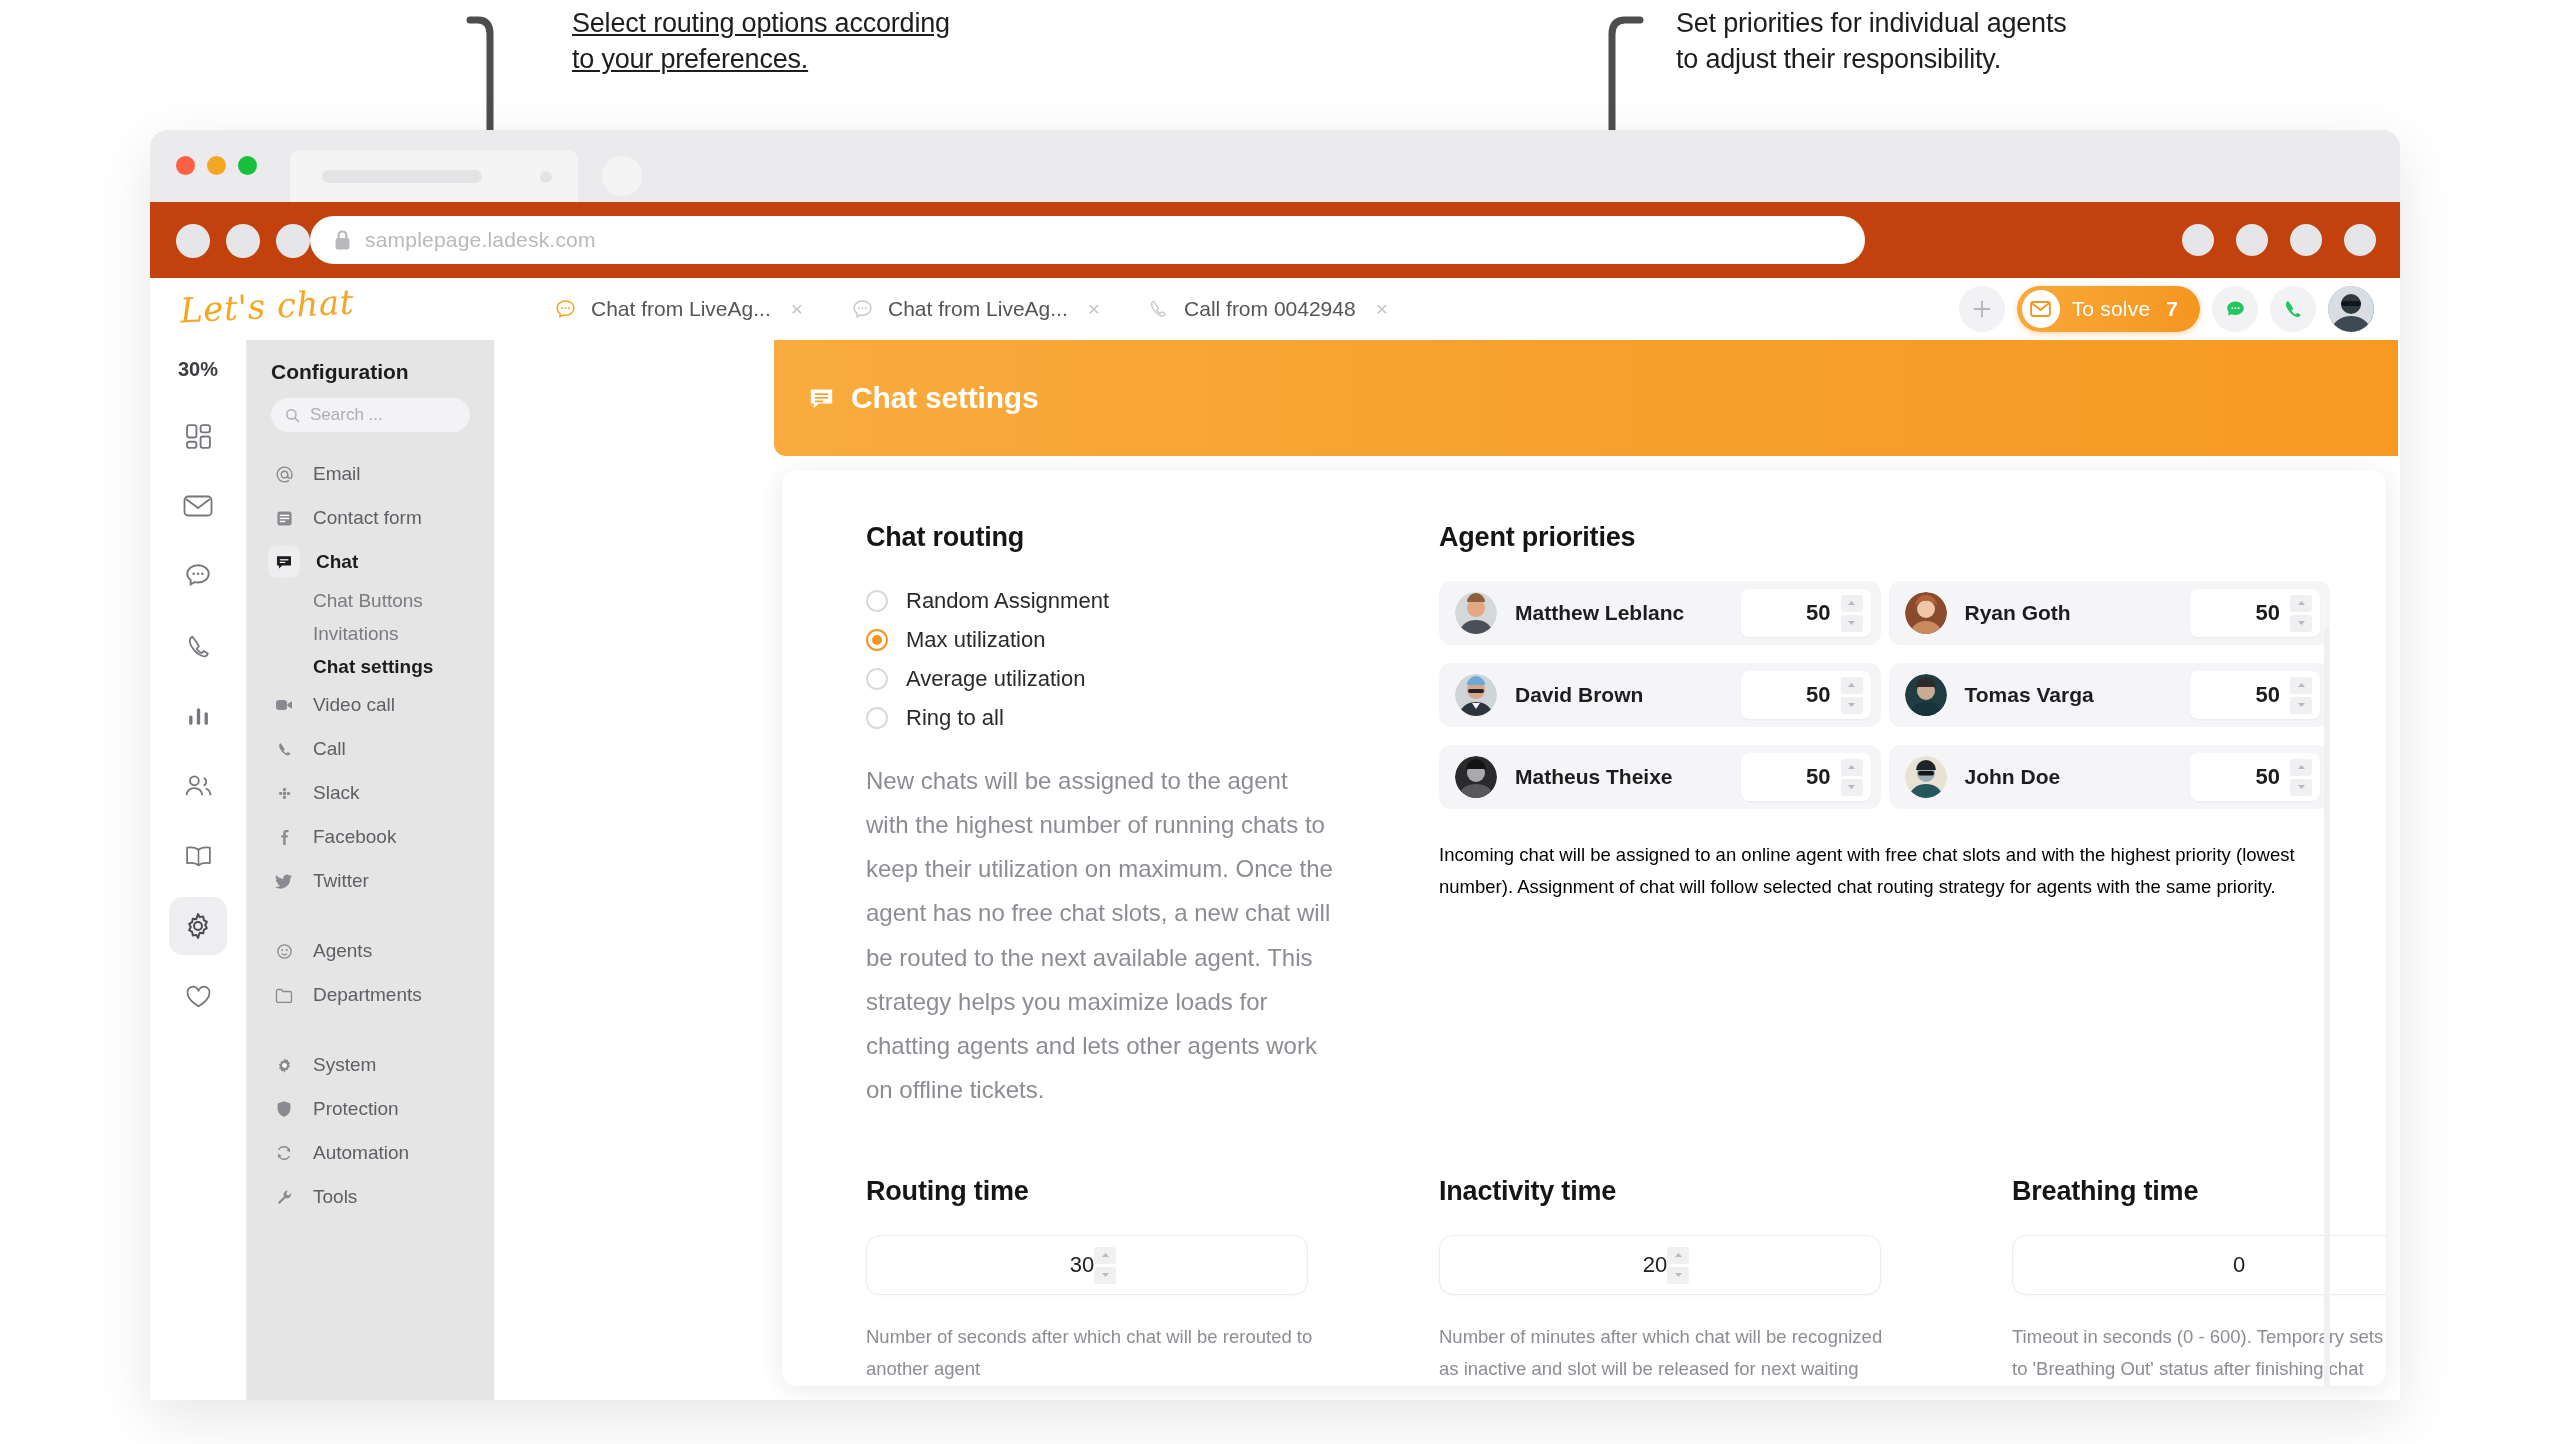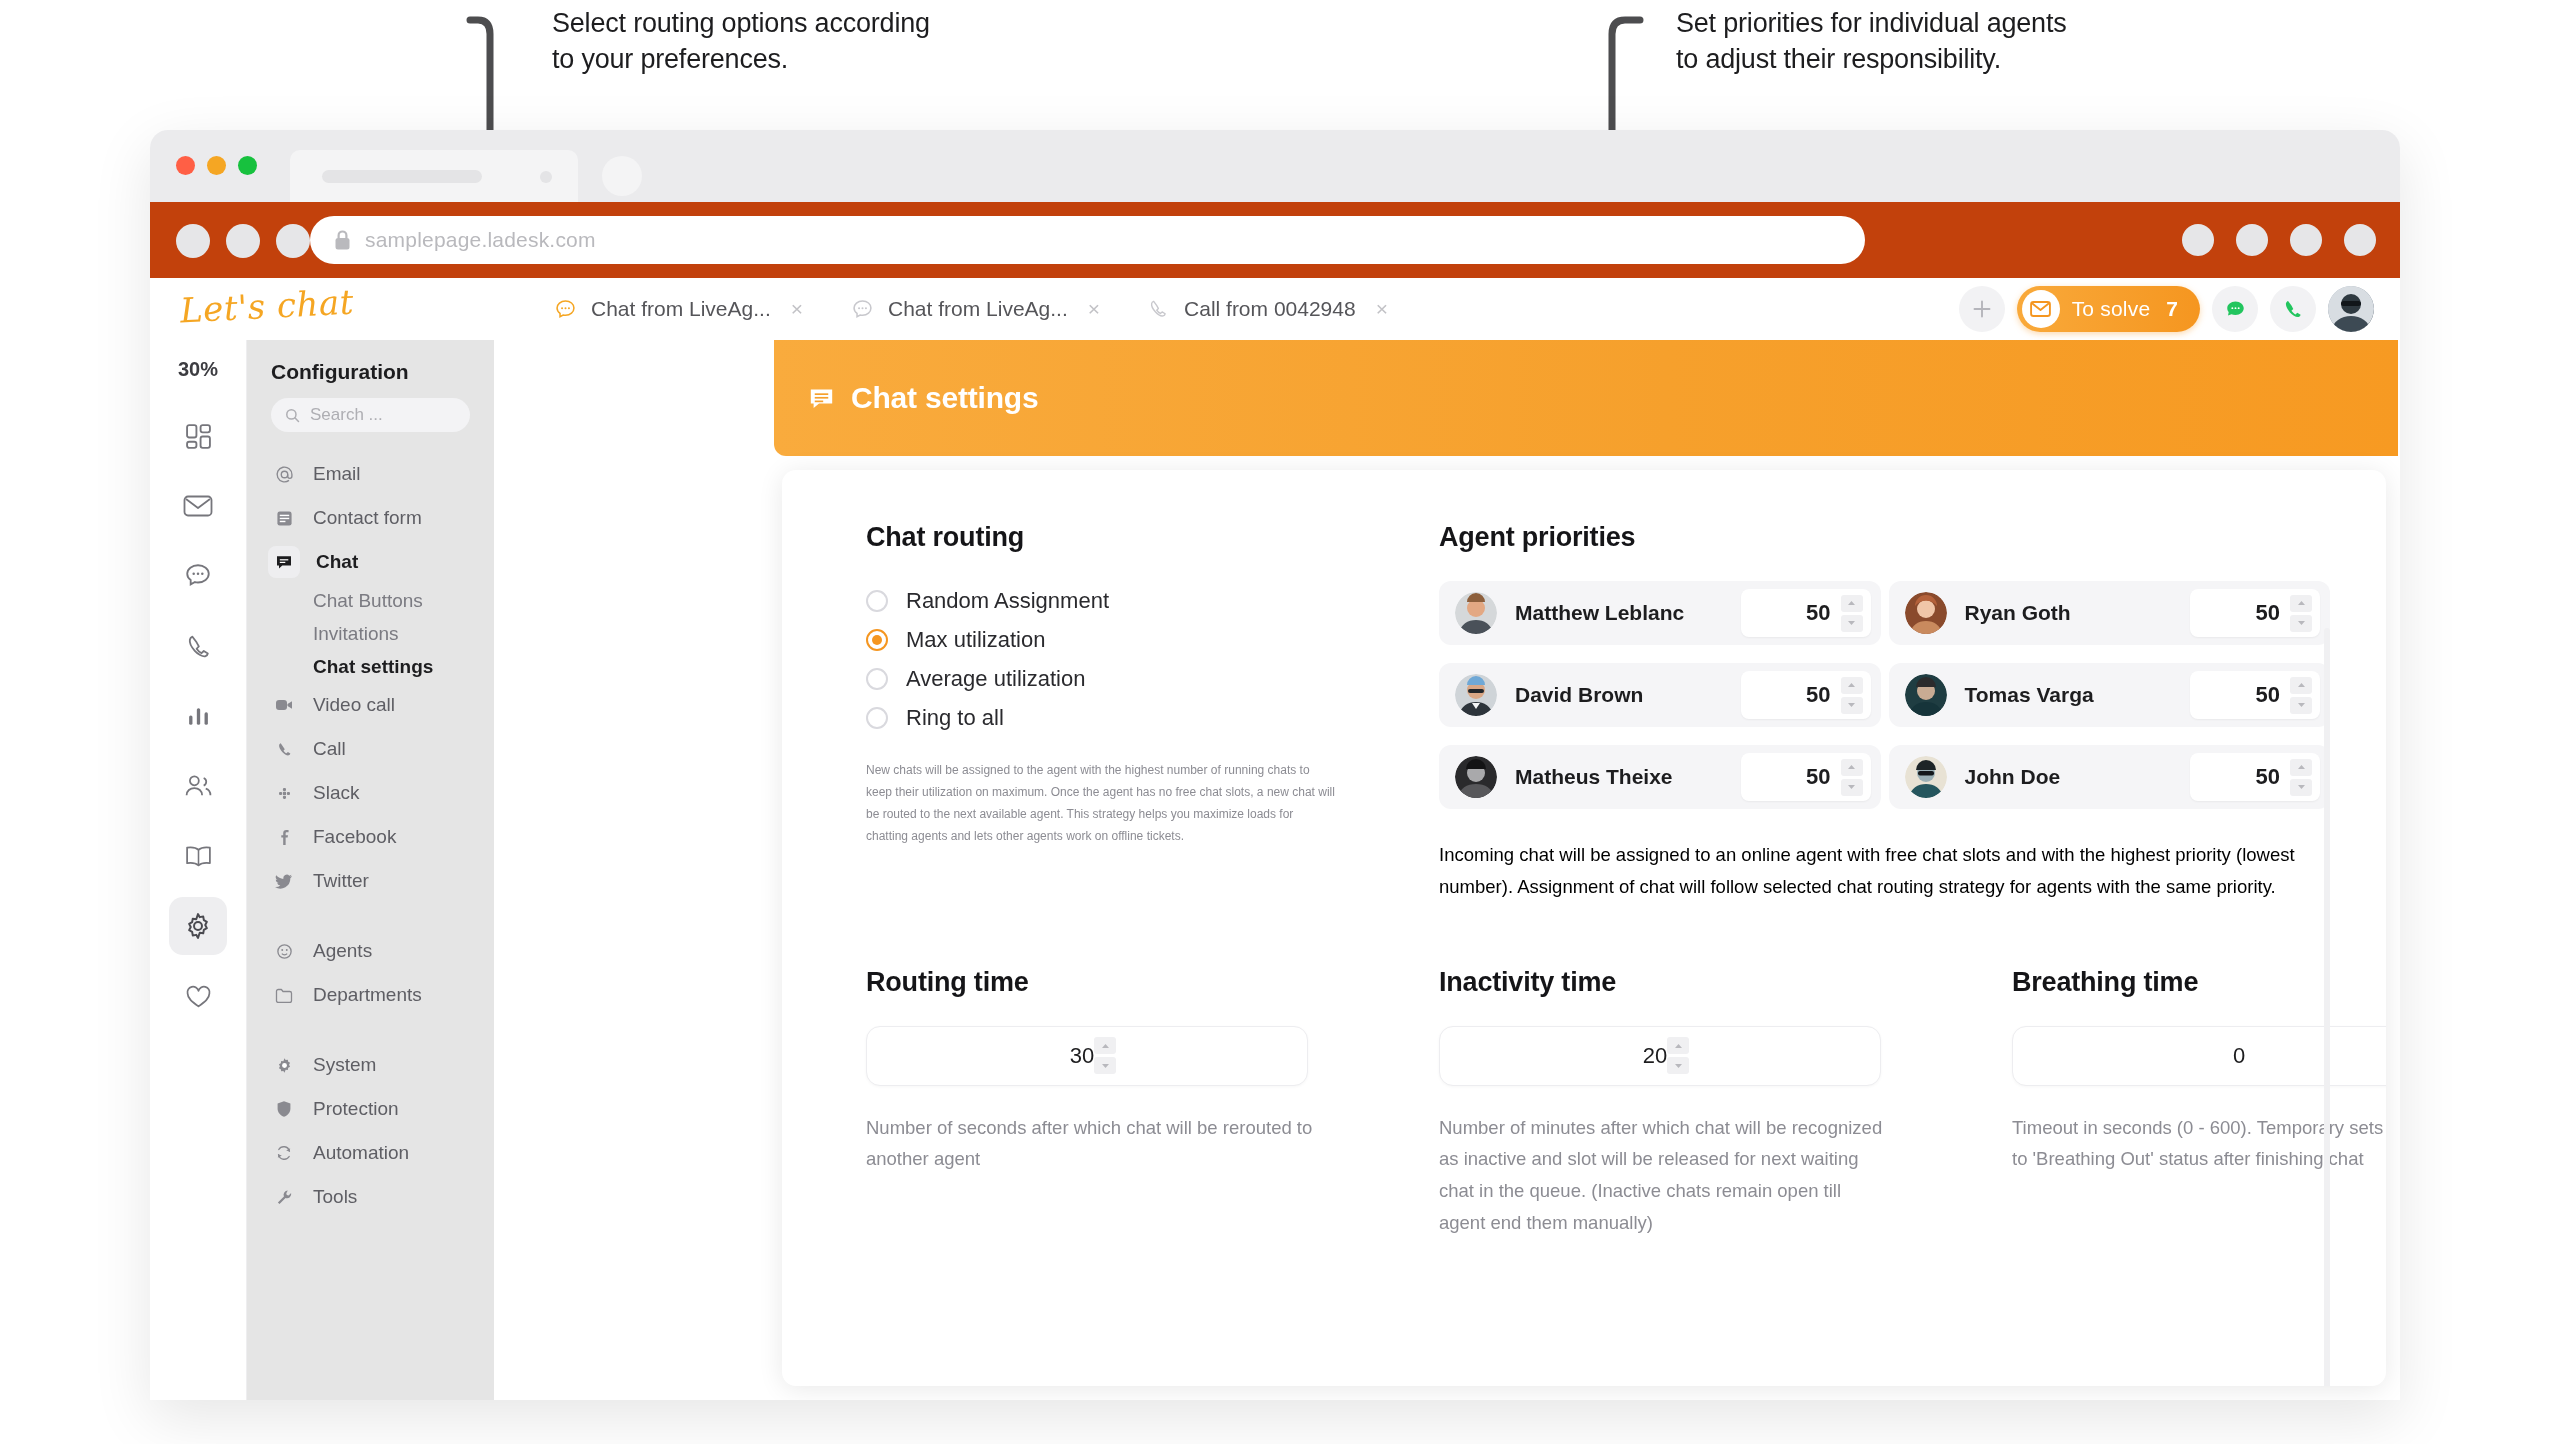--- a/index.html
+++ b/index.html
@@ -13,21 +13,21 @@
 
   
   .annot-text {
     position: absolute;
     font-size: 27px;
     line-height: 1.33;
     color: #1d1d1f;
     letter-spacing: -0.2px;
     white-space: pre-line;
   }
-  .annot-left  { left: 552px;  top: 6px;  width: 560px; }
+  .annot-left  { left: 572px;  top: 6px;  width: 560px; text-decoration: underline; }
   .annot-right { left: 1676px; top: 6px;  width: 560px; }
   .annot-svg { position:absolute; left:0; top:0; width:2560px; height:1444px; pointer-events:none; }
 
   
   .window {
     position: absolute;
     left: 150px; top: 130px;
     width: 2250px; height: 1270px;
     background: #ffffff;
     border-radius: 18px 18px 0 0;
@@ -169,21 +169,21 @@
     overflow: hidden;
   }
   .grid3 { display: grid; grid-template-columns: 573px 573px 1fr; padding: 0 56px 0 84px; }
   .sec-title { font-size: 27px; font-weight: 700; color:#151518; letter-spacing:-0.2px; margin-bottom: 28px; }
 
   .radio-row { display:flex; align-items:center; gap: 18px; height: 39px; }
   .radio { width: 22px; height: 22px; border-radius:50%; border: 2px solid #d9d9de; background:#fff; position:relative; }
   .radio.sel { border-color:#f59620; }
   .radio.sel::after { content:""; position:absolute; left:4px; top:4px; width:10px; height:10px; border-radius:50%; background:#f59620; }
   .radio-lbl { font-size: 22px; color:#2a2a2e; }
-  .helper { font-size: 12px; line-height: 1.84; color:#8c8c93; margin-top: 22px; max-width: 470px; }
+  .helper { font-size: 24px; line-height: 1.84; color:#8c8c93; margin-top: 22px; max-width: 470px; }
 
   .ap-cols { display:grid; grid-template-columns: 1fr 1fr; gap: 8px; }
   .ap-row {
     display:flex; align-items:center; justify-content: space-between;
     background:#f5f5f7; border-radius: 12px; height: 64px; padding: 0 10px 0 16px;
     margin-bottom: 18px;
   }
   .ap-left { display:flex; align-items:center; gap: 18px; }
   .ap-av { width: 42px; height: 42px; border-radius: 50%; overflow:hidden; }
   .ap-name { font-size: 21px; font-weight: 700; color:#1d1d1f; }

